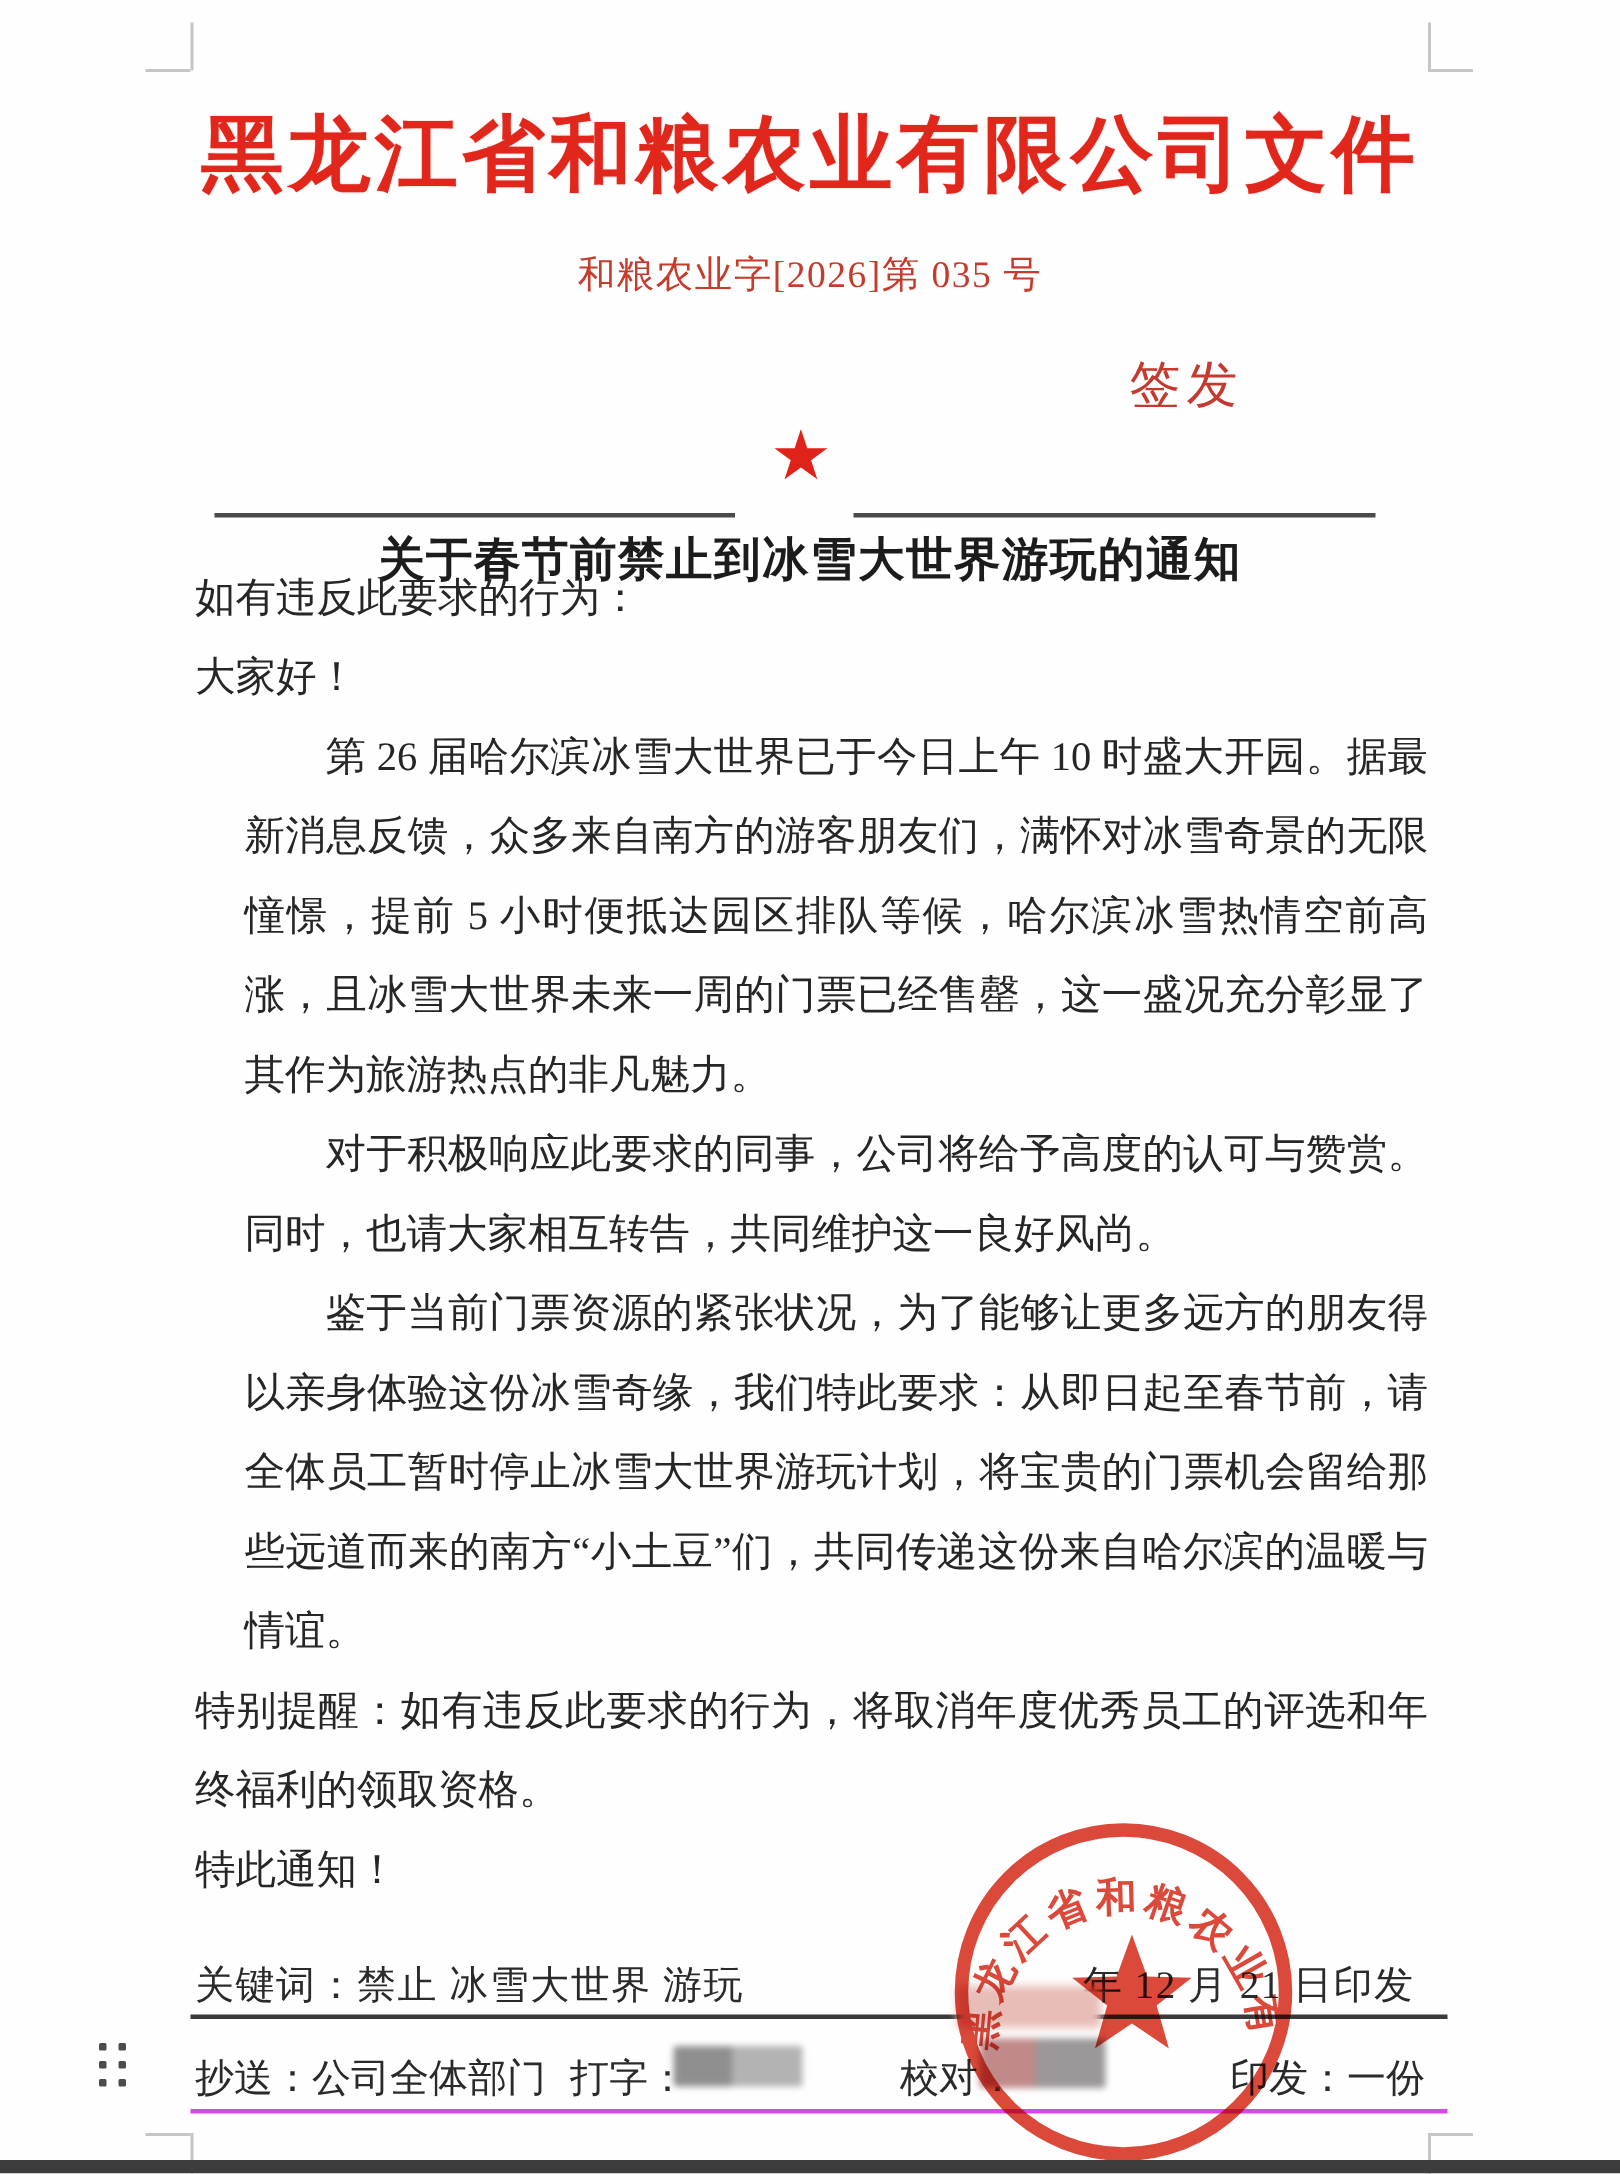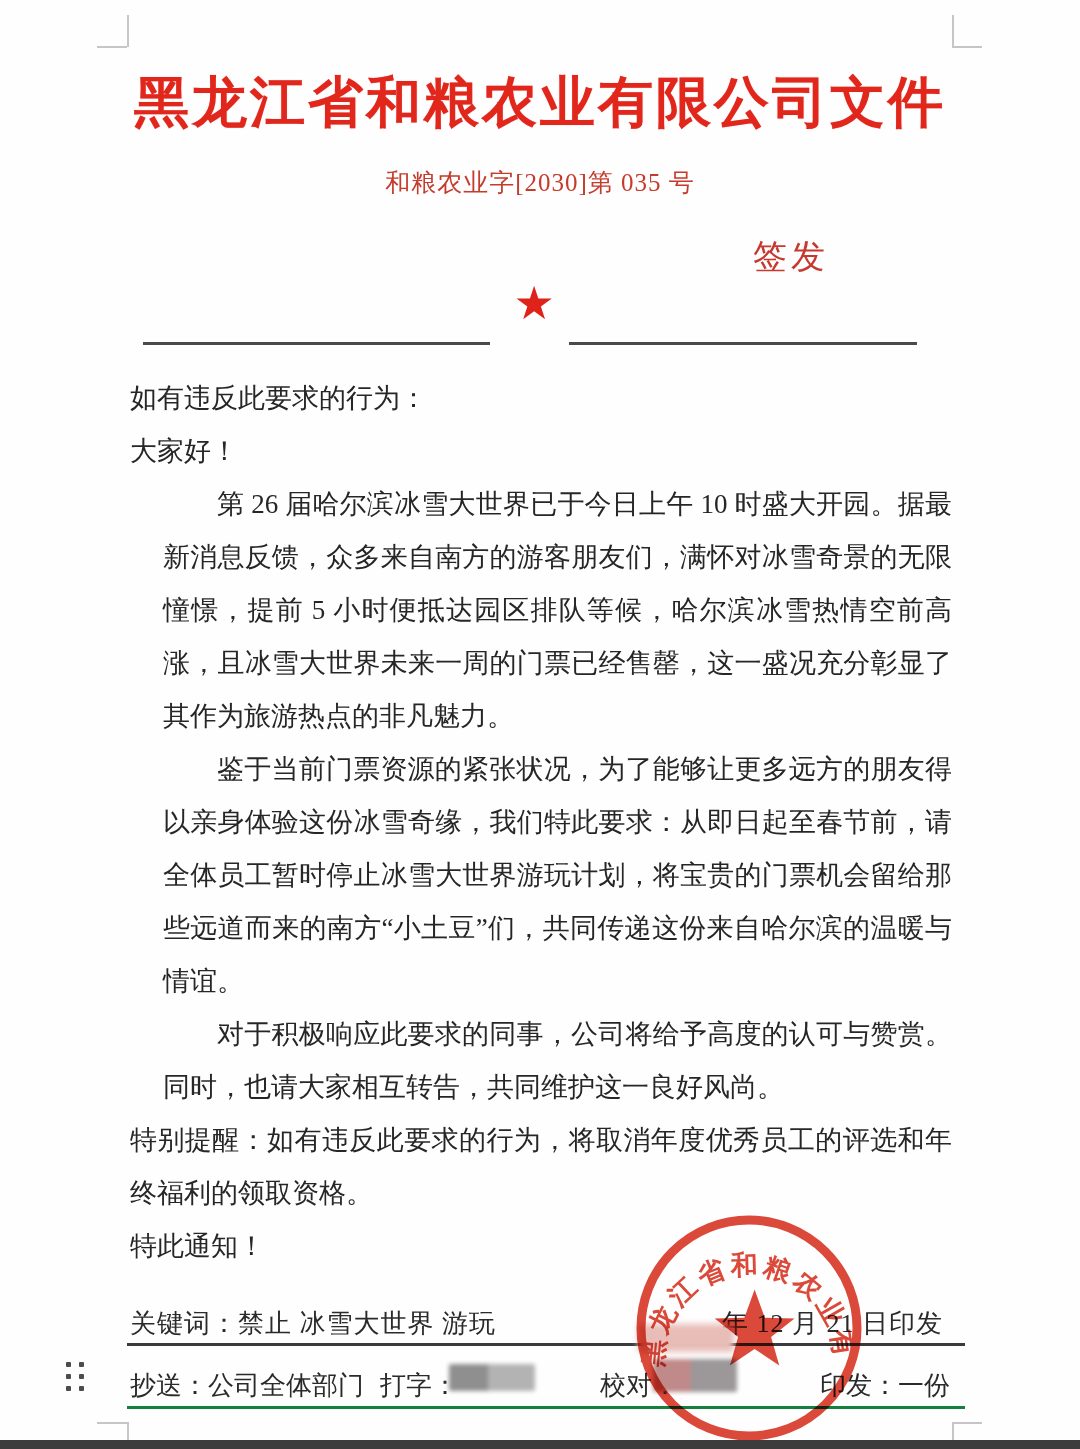--- a/index.html
+++ b/index.html
@@ -48,21 +48,21 @@
     text-align:justify;
   }
   .body-text p{margin:0;}
   .body-text p.indent{text-indent:2em;margin-left:33px;}
 
   
   .footer{position:absolute;left:127px;top:1306px;width:838px;font-size:26px;color:#2a2a2a;}
   .footer-row1{position:relative;height:37px;border-bottom:3px solid #3a3a3a;}
   .kw{position:absolute;left:3px;top:0;letter-spacing:1px;}
   .print-date{position:absolute;right:22px;top:0;letter-spacing:1px;}
-  .footer-row2{position:relative;height:60px;border-bottom:3px solid #15803d;}
+  .footer-row2{position:relative;height:60px;border-bottom:3px solid #d946ef;}
   .footer-row2 .cell{position:absolute;top:22px;white-space:nowrap;}
   .cc-cell{left:3px;}
   .typist-cell{left:253px;}
   .proof-cell{left:473px;}
   .issue-cell{left:693px;}
 
   .redact{position:absolute;filter:blur(2px);border-radius:2px;}
   .redact.typist{left:322px;top:1366px;width:86px;height:27px;
     background:linear-gradient(90deg,#8f8f8f 0 45%,#b3b3b3 45% 100%);}
   .redact.proof{left:526px;top:1361px;width:84px;height:33px;
@@ -108,36 +108,37 @@
   <div class="crop bl">
       <span class="v"></span>
       <span class="h"></span>
     </div>
   <div class="crop br">
       <span class="v"></span>
       <span class="h"></span>
     </div>
 
   <div class="company-title">黑龙江省和粮农业有限公司文件</div>
-  <div class="doc-number">和粮农业字[2030]第 035 号</div>
+  <div class="doc-number">和粮农业字[2026]第 035 号</div>
   <div class="sign-label">签发</div>
 
   <div class="divider">
     <span class="line left"></span>
     <span class="star">★</span>
     <span class="line right"></span>
   </div>
 
+  <div class="notice-title">关于春节前禁止到冰雪大世界游玩的通知</div>
 
   <div class="body-text">
     <p>如有违反此要求的行为：</p>
     <p>大家好！</p>
     <p class="indent">第 26 届哈尔滨冰雪大世界已于今日上午 10 时盛大开园。据最新消息反馈，众多来自南方的游客朋友们，满怀对冰雪奇景的无限憧憬，提前 5 小时便抵达园区排队等候，哈尔滨冰雪热情空前高涨，且冰雪大世界未来一周的门票已经售罄，这一盛况充分彰显了其作为旅游热点的非凡魅力。</p>
+    <p class="indent">对于积极响应此要求的同事，公司将给予高度的认可与赞赏。同时，也请大家相互转告，共同维护这一良好风尚。</p>
     <p class="indent">鉴于当前门票资源的紧张状况，为了能够让更多远方的朋友得以亲身体验这份冰雪奇缘，我们特此要求：从即日起至春节前，请全体员工暂时停止冰雪大世界游玩计划，将宝贵的门票机会留给那些远道而来的南方“小土豆”们，共同传递这份来自哈尔滨的温暖与情谊。</p>
-    <p class="indent">对于积极响应此要求的同事，公司将给予高度的认可与赞赏。同时，也请大家相互转告，共同维护这一良好风尚。</p>
     <p>特别提醒：如有违反此要求的行为，将取消年度优秀员工的评选和年终福利的领取资格。</p>
     <p>特此通知！</p>
   </div>
 
   <div class="footer">
     <div class="footer-row1">
       <span class="kw">关键词：禁止 冰雪大世界 游玩</span>
       <span class="print-date">年 12 月 21 日印发</span>
     </div>
     <div class="footer-row2">

